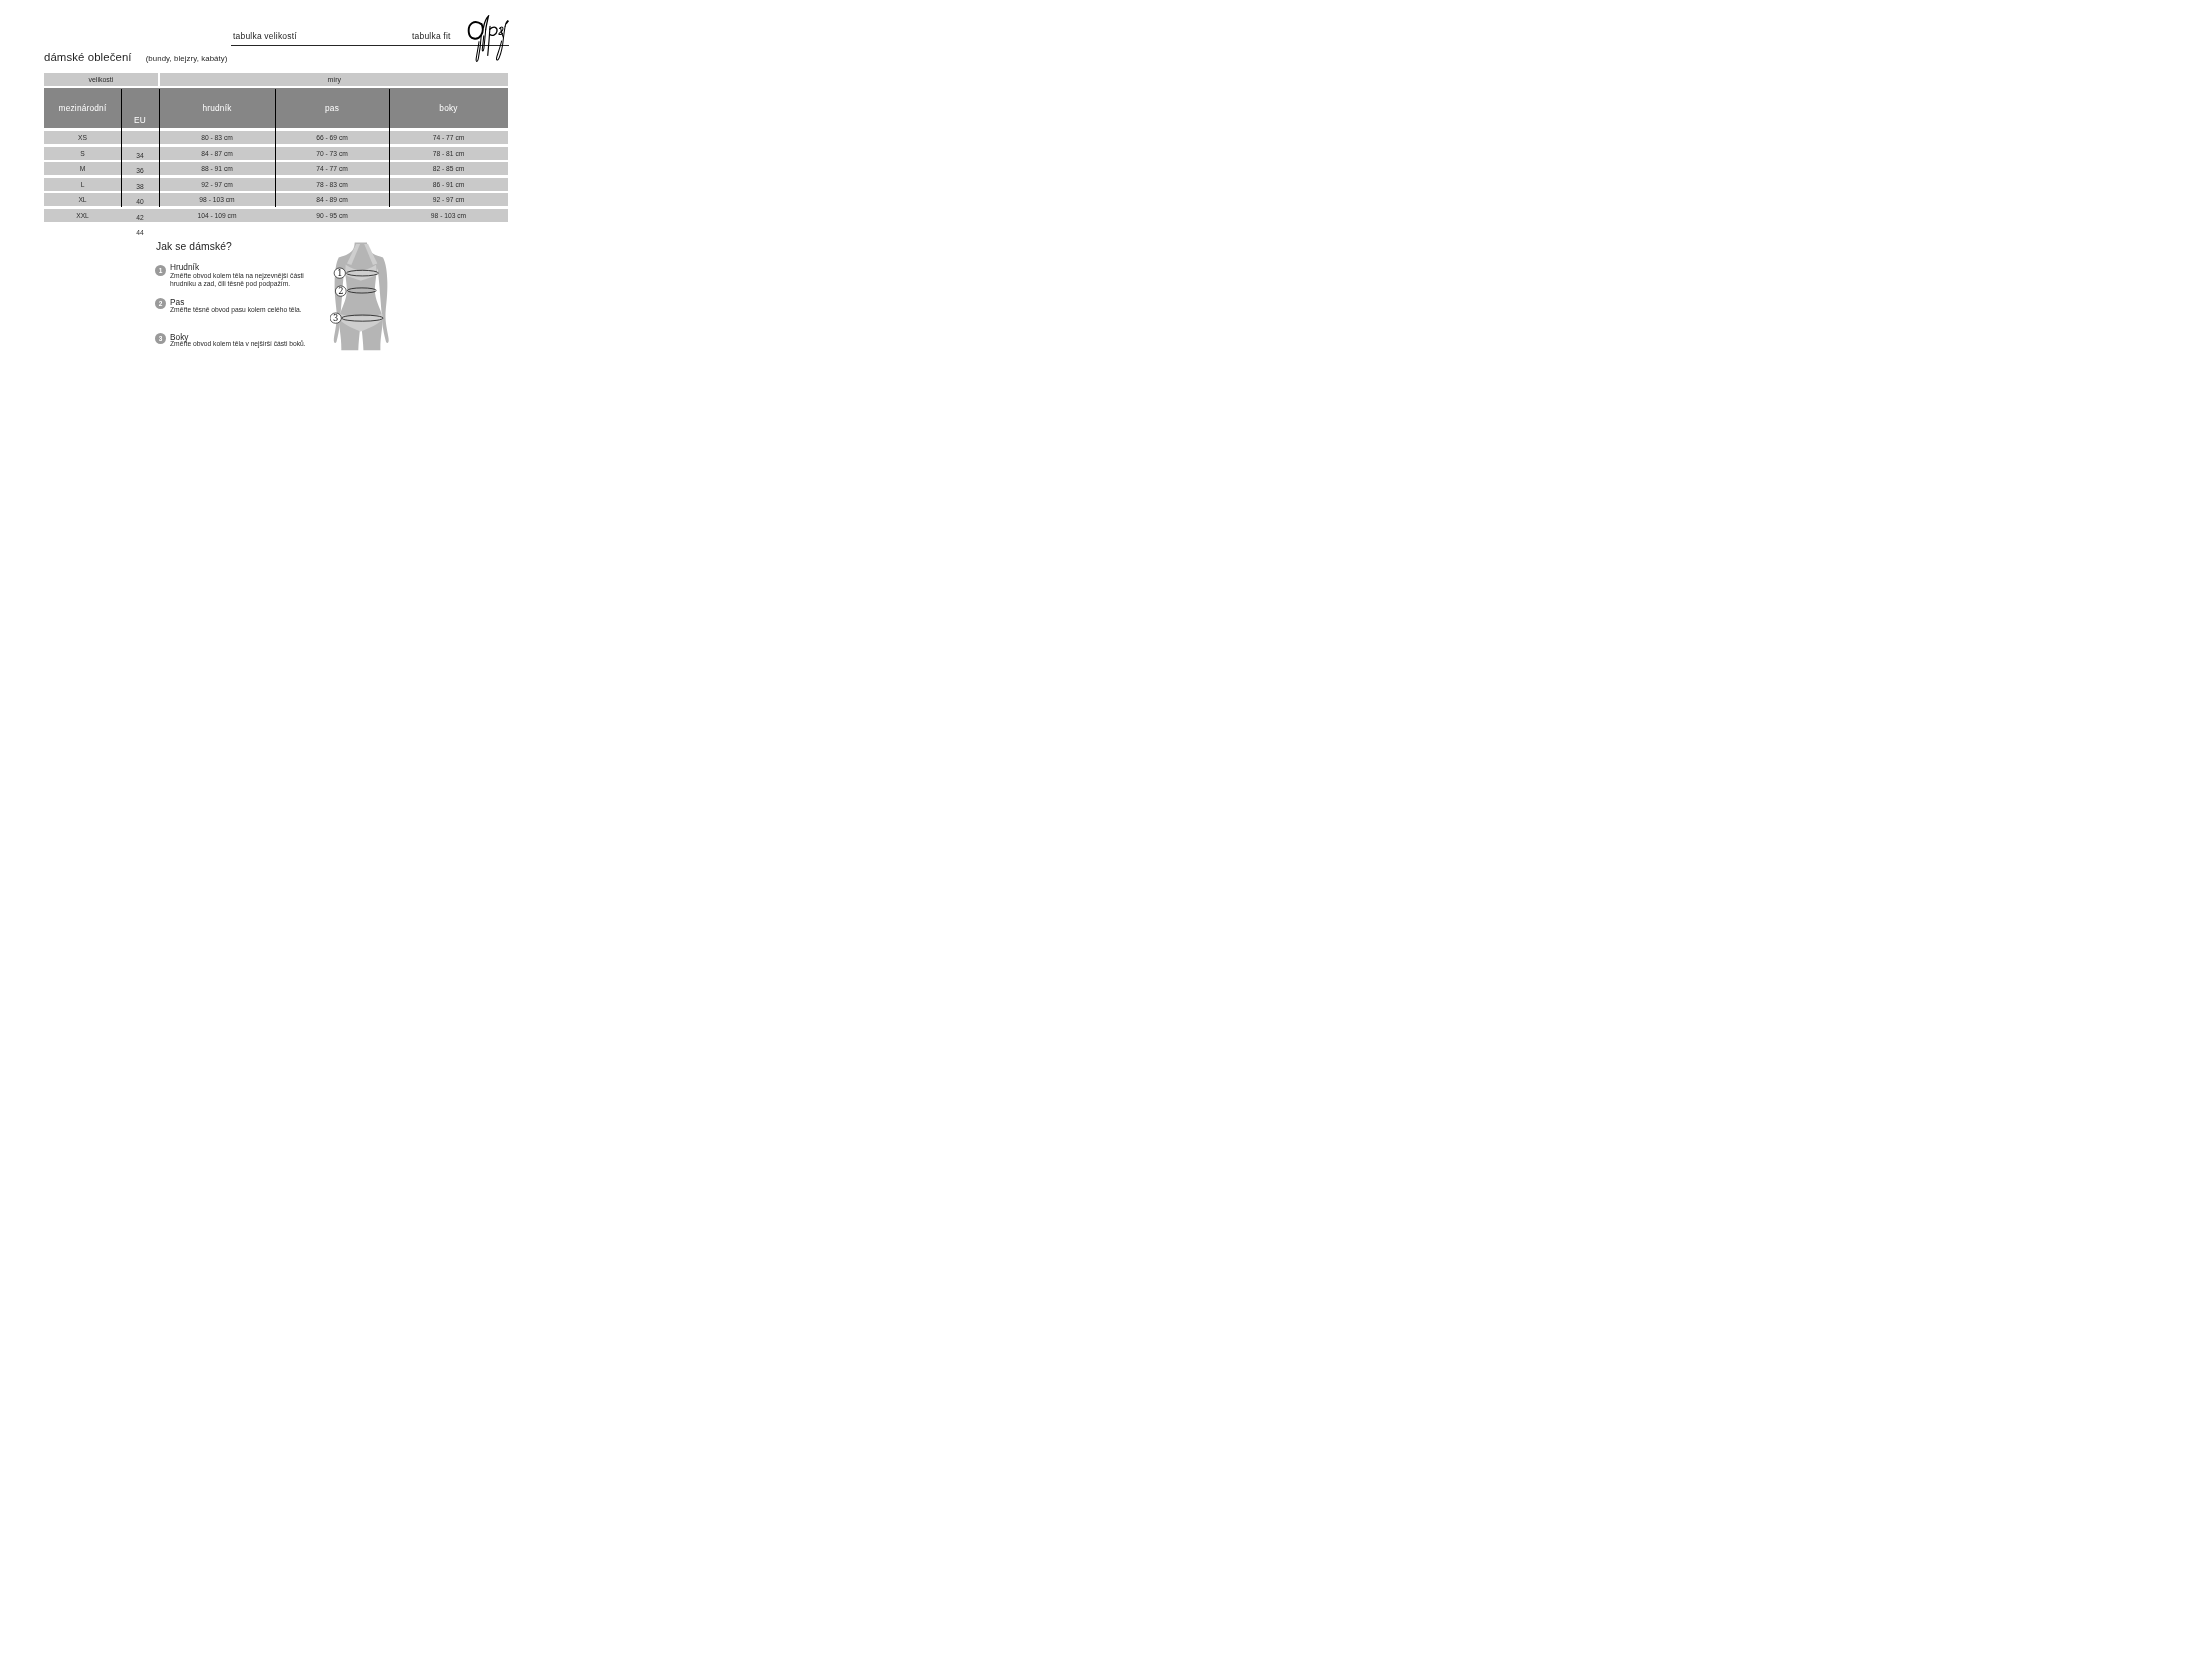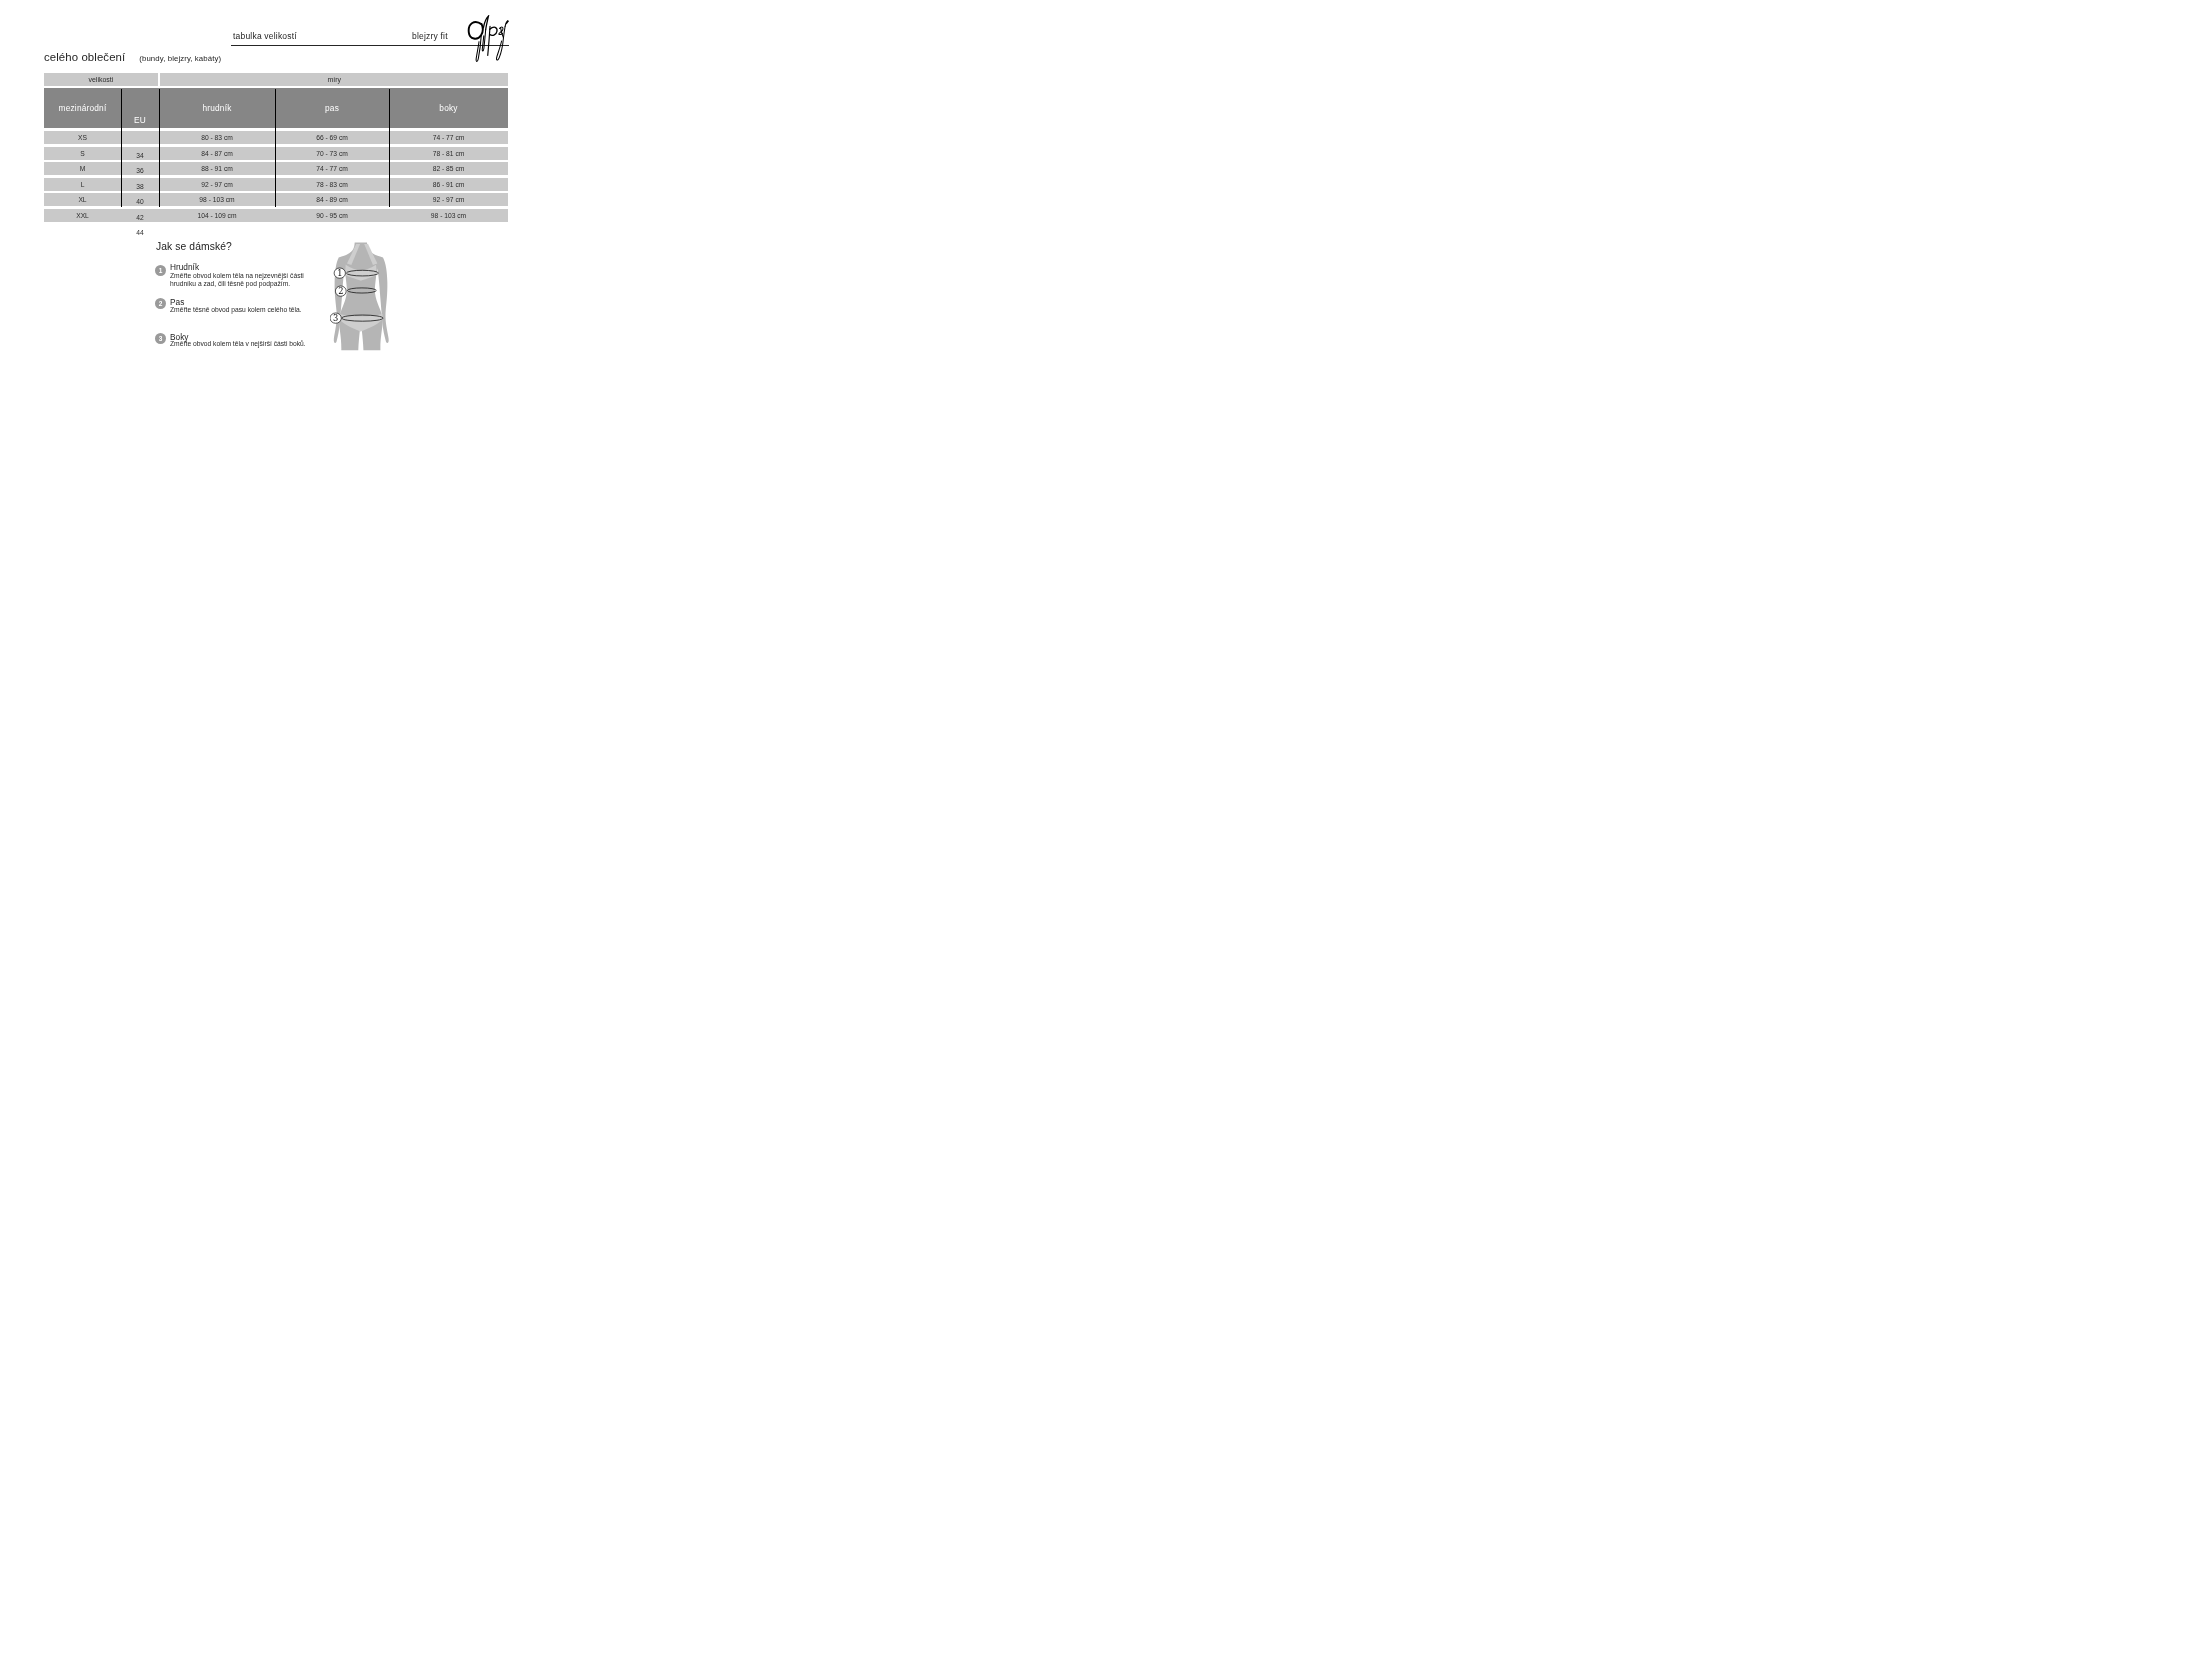--- a/index.html
+++ b/index.html
@@ -44,39 +44,39 @@
   .sd1{top:272px;} .sd2{top:306px;} .sd3{top:340px;}
   
   .figure-svg{left:330px; top:240px; width:72px; height:112px;}
 </style>
 </head>
 <body>
 
 <div class="page">
 
   <div class="abs hdr-title">tabulka velikostí</div>
-  <div class="abs hdr-fit">blejzry fit</div>
+  <div class="abs hdr-fit">tabulka fit</div>
   <div class="abs hdr-line"></div>
 
   <svg class="abs logo-svg" viewBox="0 0 336 400" fill="none" stroke="#000" stroke-linecap="round">
     <path d="M115 70 C60 28 6 62 14 132 C20 188 82 198 110 155 C126 130 126 96 115 70" stroke-width="15"></path>
     <path d="M112 150 C108 210 100 280 88 340 C82 368 68 366 72 336 C76 305 88 250 94 205" stroke-width="8"></path>
     <path d="M128 98 C136 55 152 18 168 4 C160 40 150 80 146 112" stroke-width="10"></path>
     <path d="M146 112 C142 160 138 200 132 258 C128 286 116 284 120 258 C123 236 128 190 131 160" stroke-width="8"></path>
     <path d="M180 85 C176 150 170 230 162 312" stroke-width="9"></path>
     <path d="M178 108 C210 78 240 92 234 124 C228 154 196 164 179 150" stroke-width="10"></path>
     <path d="M254 102 C270 84 286 90 280 110 C274 128 252 132 248 146 C258 152 270 148 278 140" stroke-width="8"></path>
     <path d="M262 95 C268 130 276 155 285 175" stroke-width="8"></path>
     <path d="M298 85 C292 120 288 150 285 175 C280 230 268 292 252 330 C240 360 224 352 234 320 C244 288 262 240 270 200" stroke-width="8"></path>
     <path d="M298 85 C304 55 314 40 319 46 C322 54 312 60 305 66" stroke-width="8"></path>
     <circle cx="319" cy="45" r="7" fill="#000" stroke="none"></circle>
   </svg>
 
   <div class="abs subtitle">
-    <span>celého oblečení</span><span class="paren">(bundy, blejzry, kabáty)</span>
+    <span>dámské oblečení</span><span class="paren">(bundy, blejzry, kabáty)</span>
   </div>
 
   <div class="abs table">
     <div class="grp-row">
       <div class="grp-sizes">velikosti</div>
       <div class="grp-meas">míry</div>
     </div>
     <div class="head-row">
         <div class="head-cell c0">mezinárodní</div>
         <div class="head-cell c1">EU</div>

